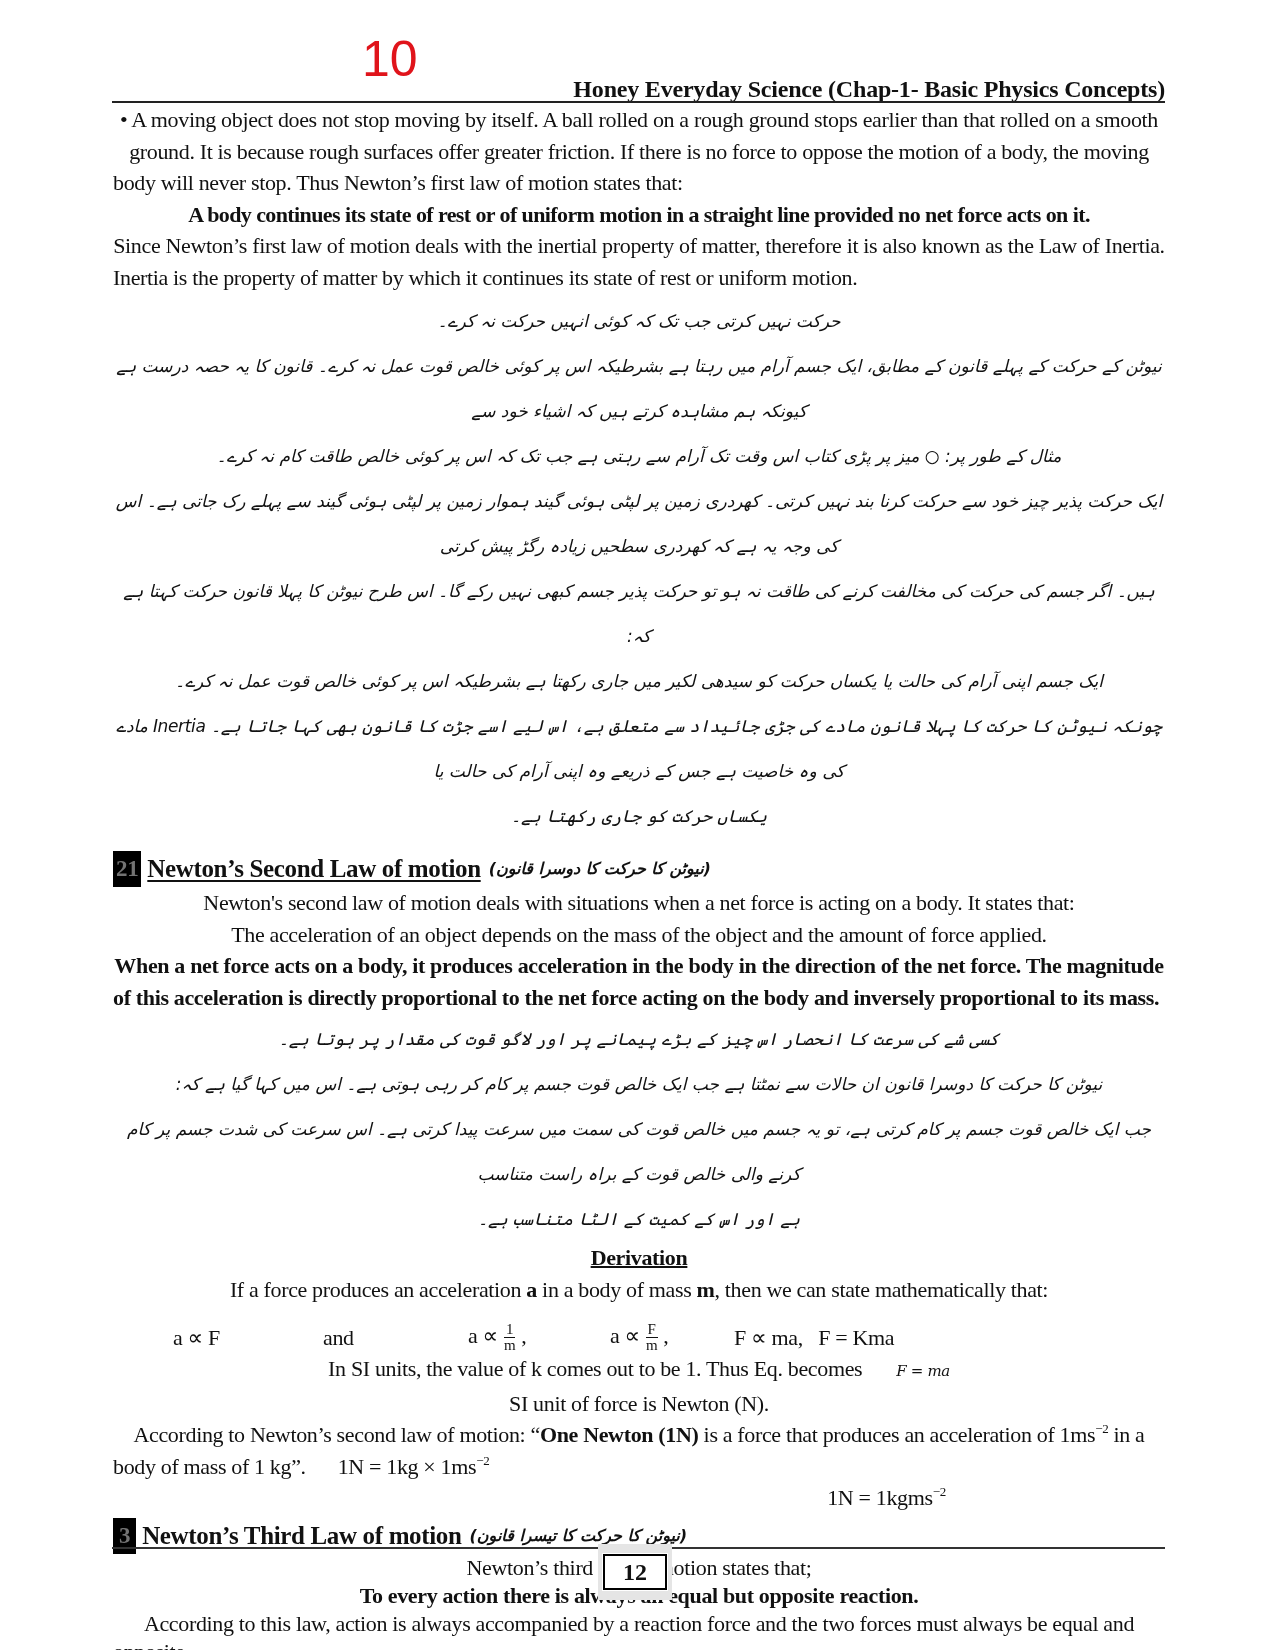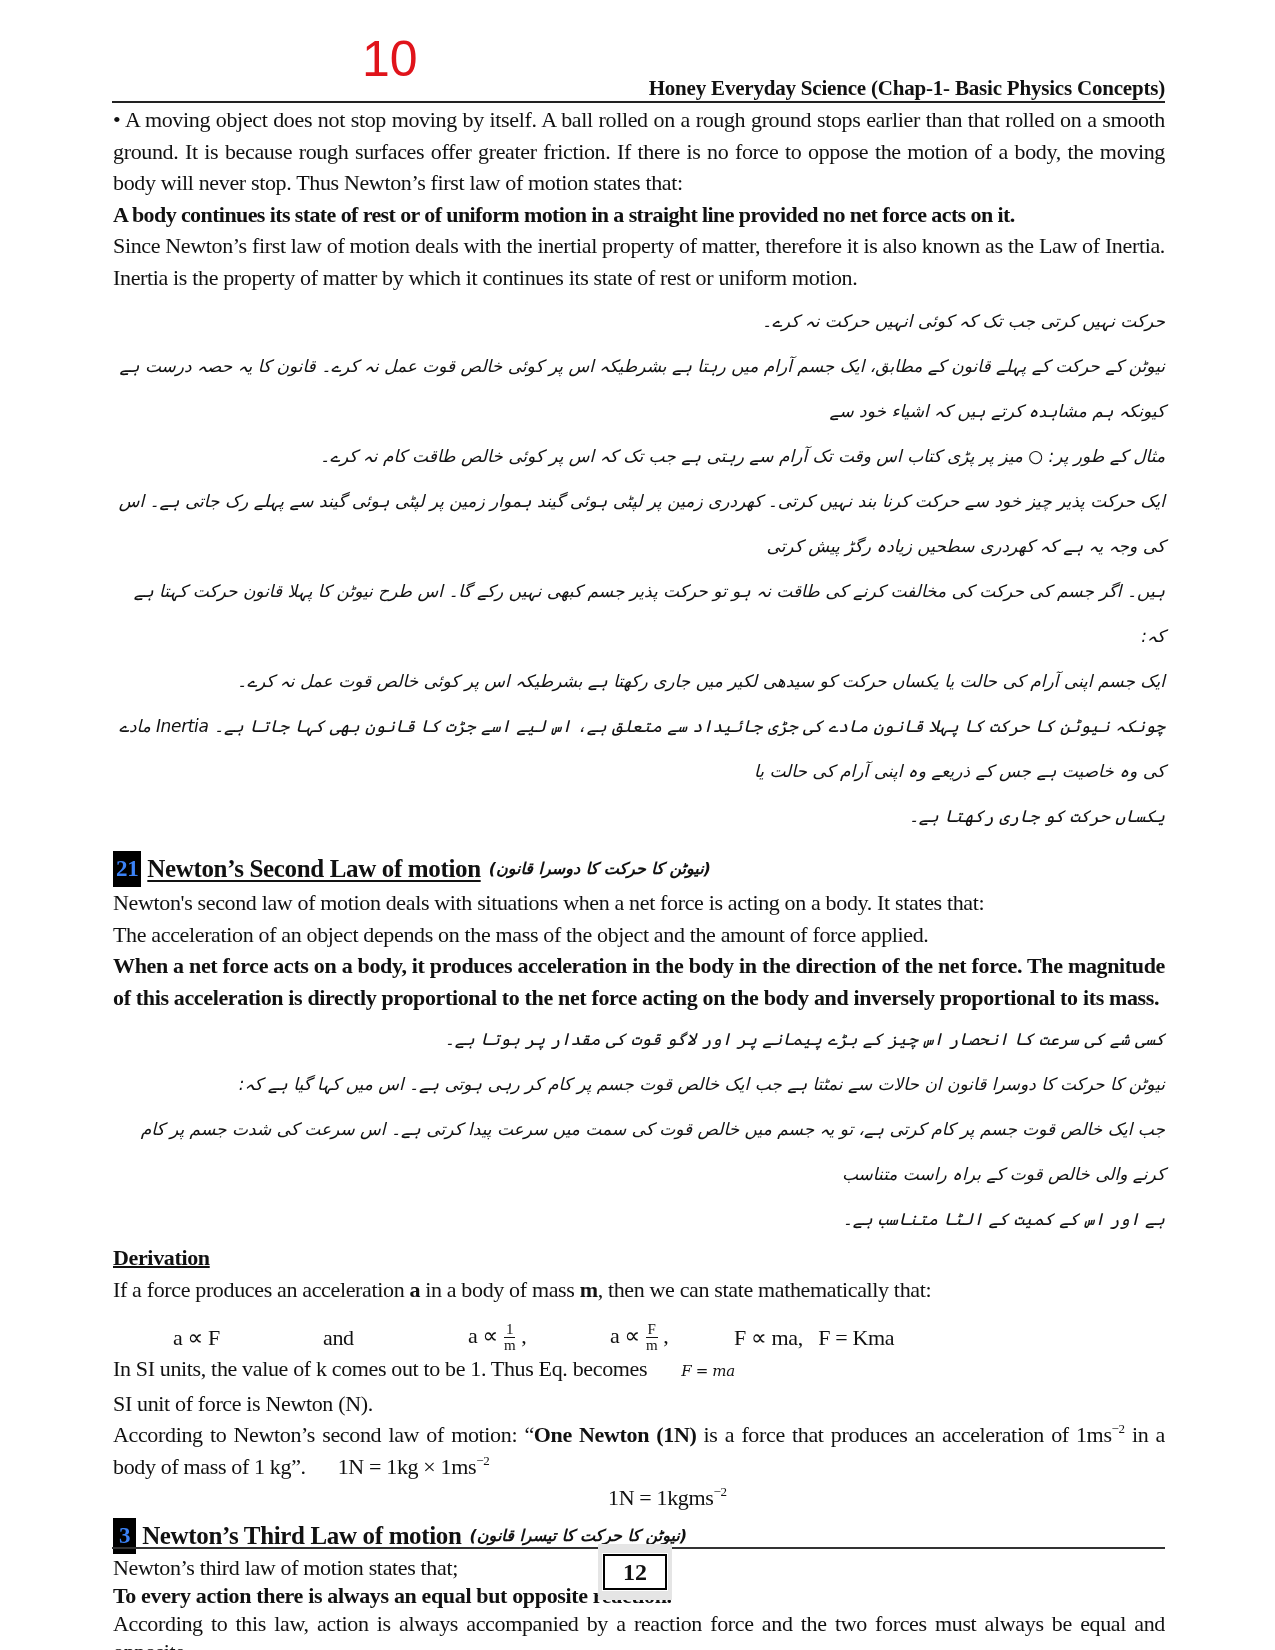--- a/index.html
+++ b/index.html
@@ -5,43 +5,43 @@
   html, body { margin: 0; padding: 0; background: #ffffff; }
   body { width: 1275px; height: 1650px; position: relative; overflow: hidden; color: #111; }
   .page { position: absolute; left: 0; top: 0; width: 1275px; height: 1650px; }
   .corner-num {
     position: absolute; left: 362px; top: 34px;
     font-family: "Liberation Sans", "DejaVu Sans", sans-serif;
     font-size: 50px; color: #e0141b; line-height: 1;
   }
   .running-head {
     position: absolute; right: 110px; top: 76px;
-    font-family: "Liberation Serif", serif; font-weight: bold; font-size: 21px;
+    font-family: "Liberation Serif", serif; font-weight: bold; font-size: 24px;
     letter-spacing: -0.2px;
   }
   .head-rule { position: absolute; left: 112px; right: 110px; top: 101px; height: 2px; background: #222; }
   .content {
     position: absolute; left: 113px; width: 1052px; top: 104px;
     font-family: "Liberation Serif", serif; font-size: 22px; line-height: 31.5px;
     letter-spacing: -0.35px;
   }
-  .content p { margin: 0; }
+  .content p { margin: 0; text-align: center; }
   .b { font-weight: bold; }
   .justify { text-align: justify; text-align-last: left; }
   .urdu {
     direction: rtl; text-align: right;
     font-family: "DejaVu Sans", sans-serif; font-size: 17px; line-height: 45px;
     font-style: italic;
   }
   .heading {
     display: flex; align-items: center; margin-top: 12px; height: 36px;
     font-family: "Liberation Serif", serif; font-weight: bold; font-size: 25px;
   }
   .badge {
-    background: #000; color: #3b82f6; font-weight: bold; font-size: 23px;
+    background: #000; color: #737373; font-weight: bold; font-size: 23px;
     padding: 1px 3px; margin-right: 6px; line-height: 32px; height: 34px;
     display: inline-flex; align-items: center;
   }
   .heading .title { text-decoration: underline; text-decoration-thickness: 2px; text-underline-offset: 3px; }
   .heading .urdu-title { font-family: "DejaVu Sans", sans-serif; font-size: 16px; margin-left: 8px; font-weight: bold; font-style: italic; }
   .subhead { font-weight: bold; text-decoration: underline; text-decoration-thickness: 2px; margin-top: 10px; }
   .formula-row { display: flex; align-items: flex-end; height: 48px; padding-left: 60px; }
   .formula-row span { white-space: nowrap; }
   .frac { display: inline-flex; flex-direction: column; align-items: center; vertical-align: middle; font-size: 15px; line-height: 15px; margin: 0 4px; }
   .frac .num { border-bottom: 1px solid #111; padding: 0 2px; }

